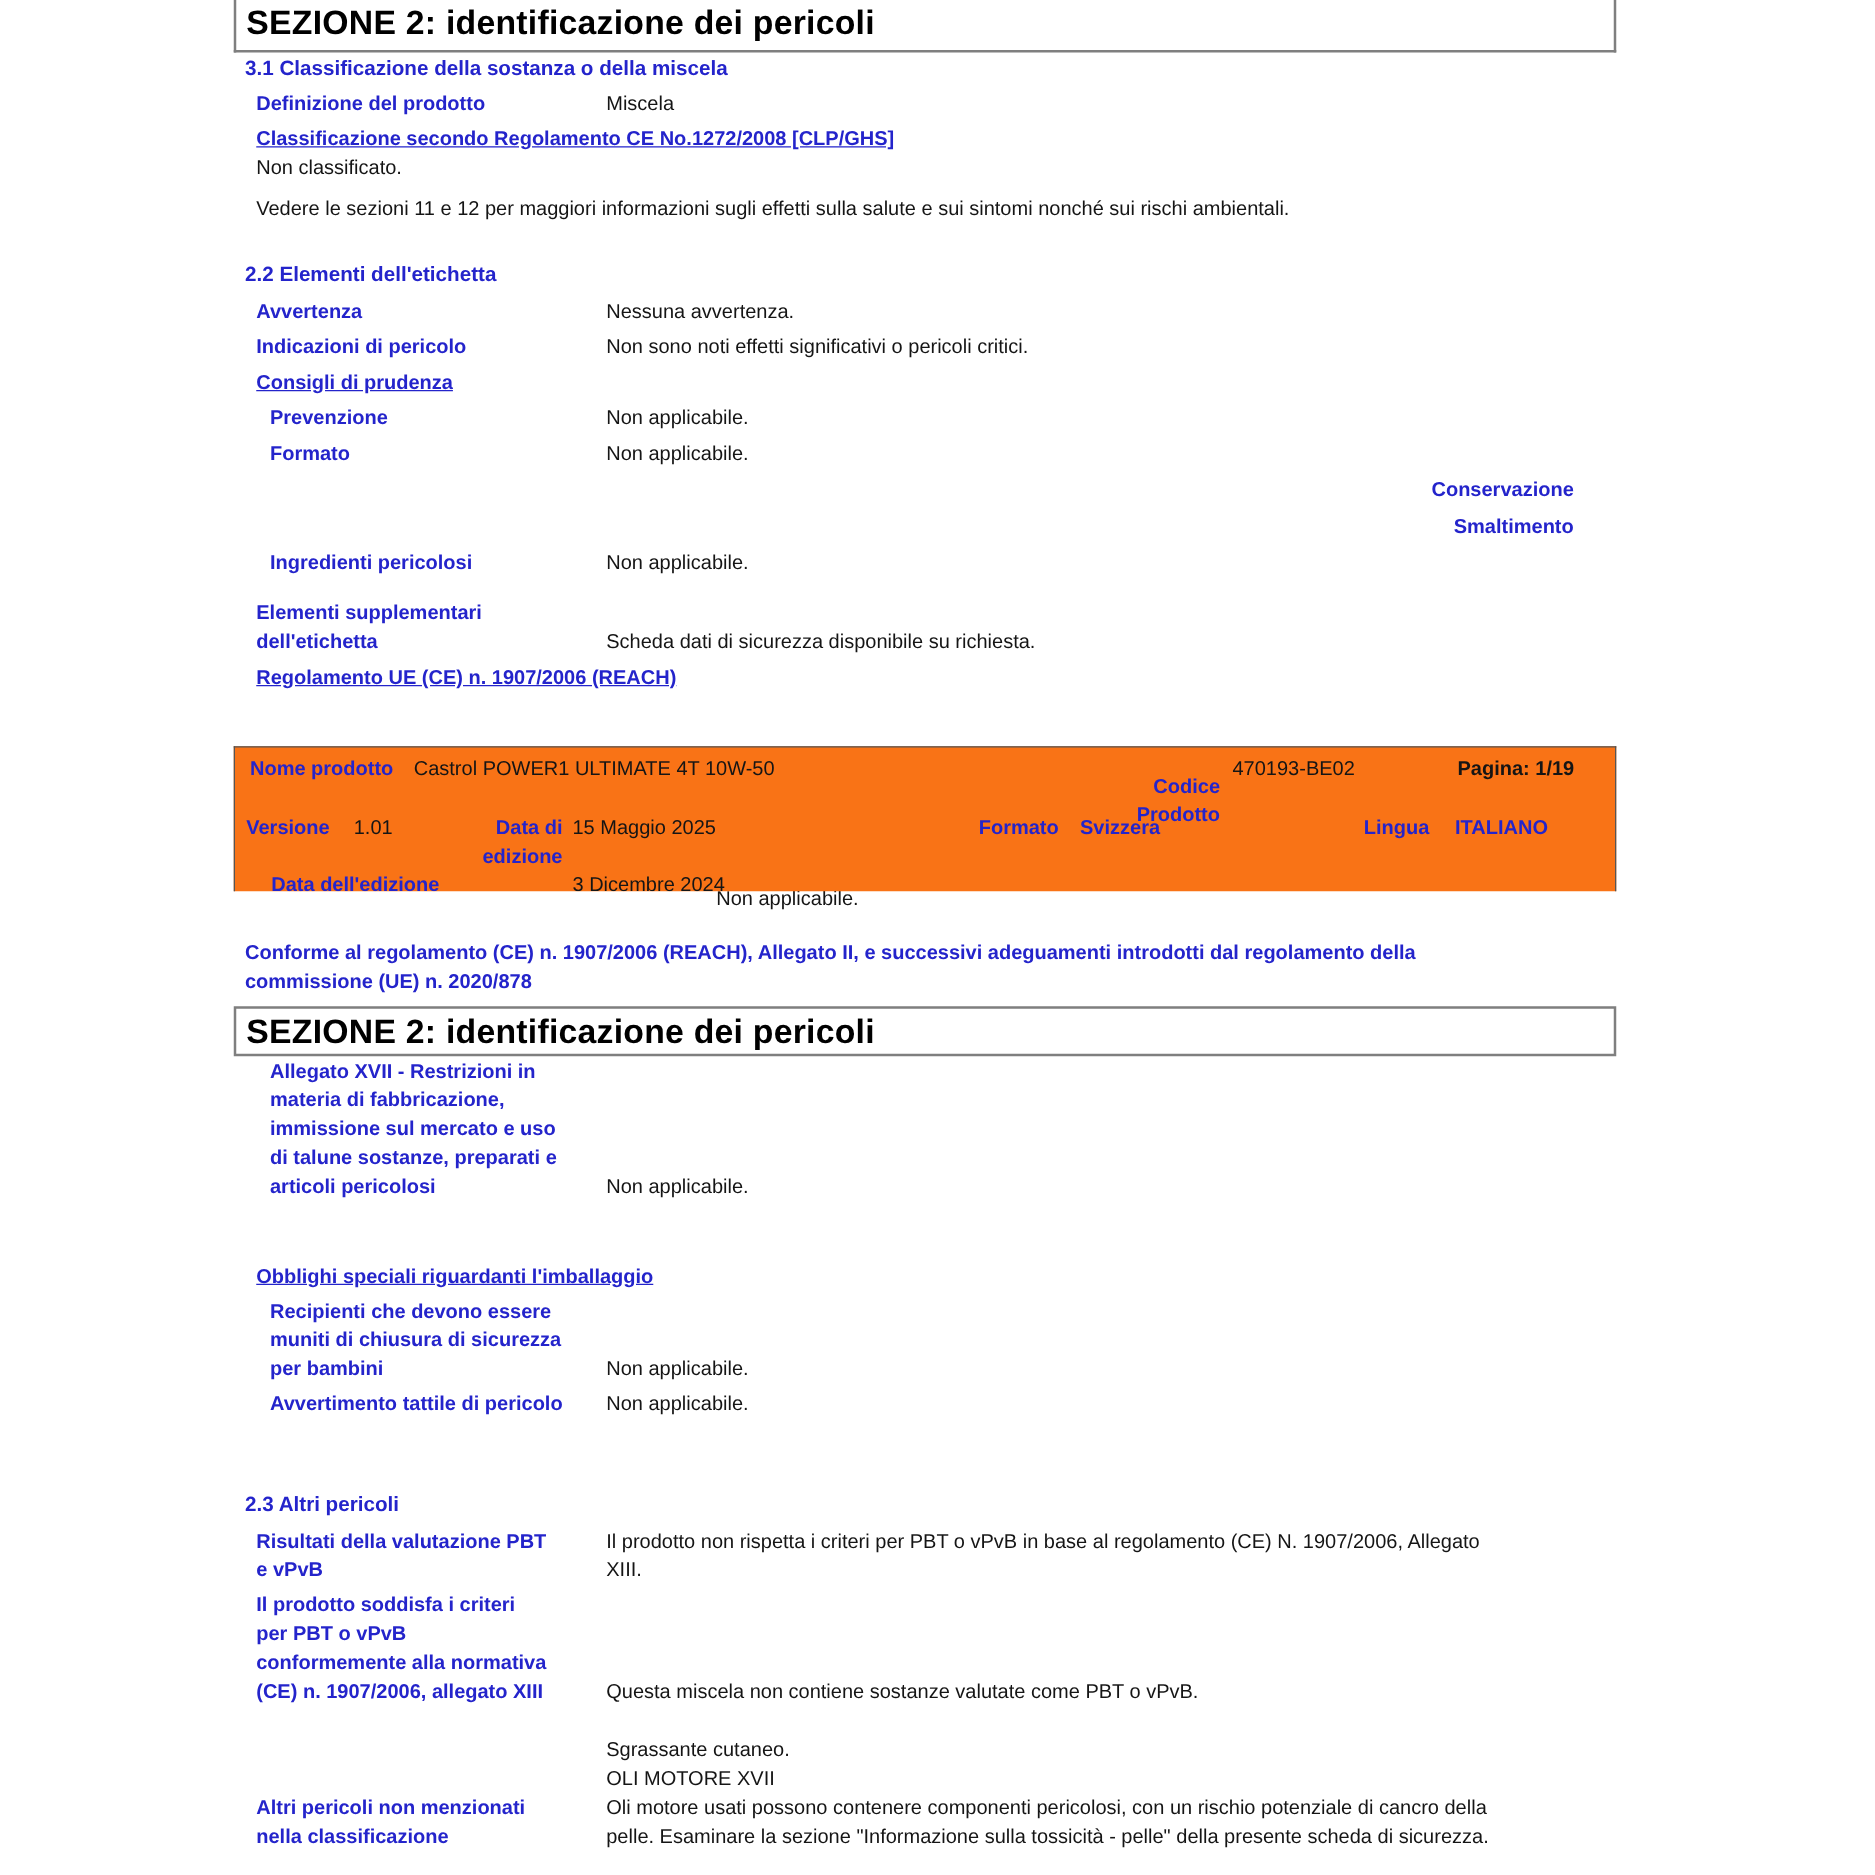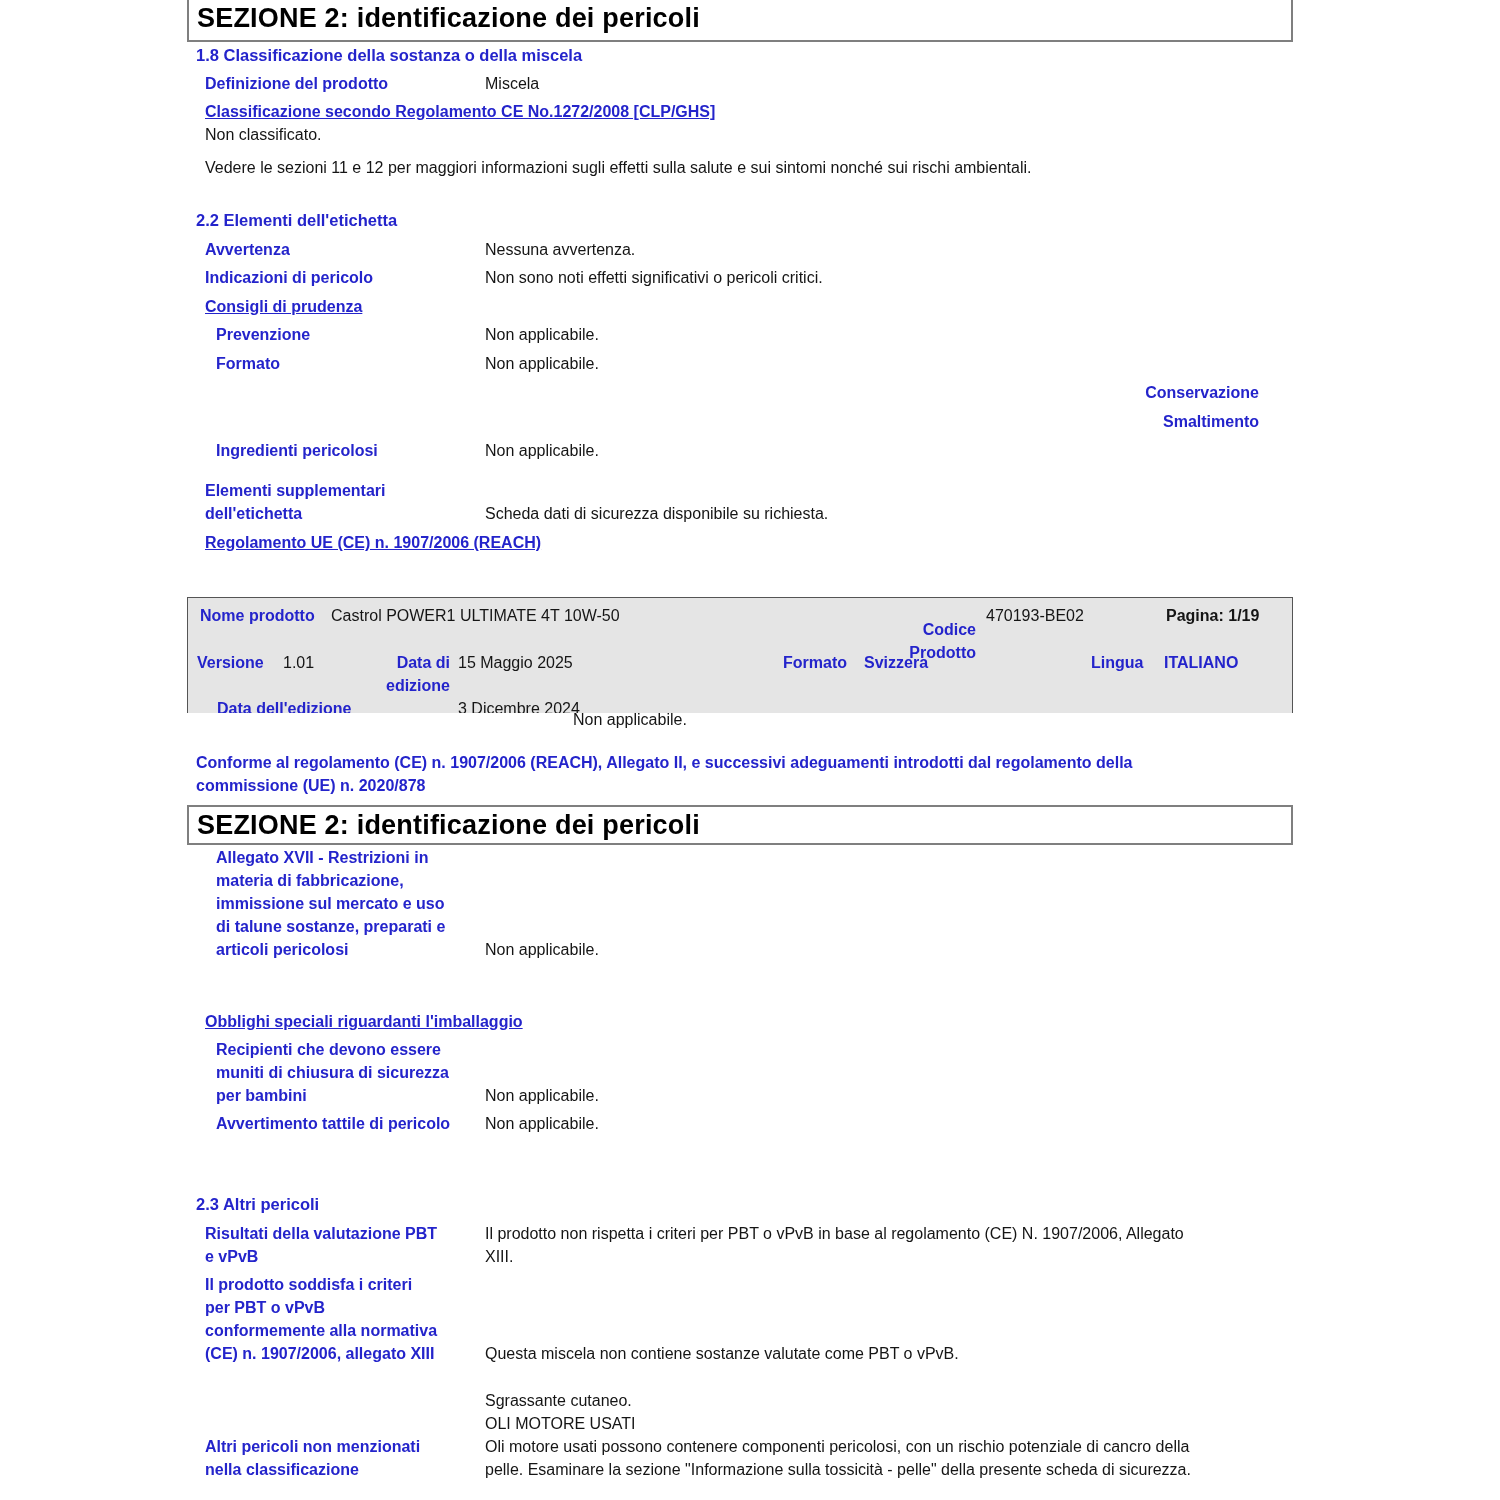--- a/index.html
+++ b/index.html
@@ -29,36 +29,36 @@
     color:#2424cb;font-weight:bold;
   }
   .lbl.in2{padding-left:29px;padding-right:34px;}
   .val{width:720px;color:#151515;}
   .para{padding-left:18px;}
   .heading-link{padding-left:18px;color:#2424cb;font-weight:bold;text-decoration:underline;}
   
   .ftable{
     position:absolute;left:0;top:597px;width:1106px;height:116px;
     border-top:1.5px solid #555;border-left:1.5px solid #555;border-right:1.5px solid #555;
-    box-sizing:border-box;overflow:hidden;background:#e5e5e5;
+    box-sizing:border-box;overflow:hidden;background:#f97316;
   }
   .ftable .cell{position:absolute;white-space:nowrap;}
   .ftable .wrapcell{position:absolute;white-space:normal;}
   .conformity{font-size:16px;font-weight:bold;color:#2424cb;padding-left:9px;width:1010px;box-sizing:content-box;}
 </style>
 </head>
 <body>
 
 <div class="page">
 
   <div class="abs secbox notop" style="top:0;height:31px;">
     <span class="sectitle">SEZIONE 2: identificazione dei pericoli</span>
   </div>
 
-  <div class="abs subsec" style="top:44px;">1.8 Classificazione della sostanza o della miscela</div>
+  <div class="abs subsec" style="top:44px;">3.1 Classificazione della sostanza o della miscela</div>
 
   <div class="abs row" style="top:72px;">
     <div class="lbl">Definizione del prodotto</div>
     <div class="val">Miscela</div>
   </div>
 
   <div class="abs heading-link" style="top:100px;">Classificazione secondo Regolamento CE No.1272/2008 [CLP/GHS]</div>
   <div class="abs para" style="top:123px;">Non classificato.</div>
 
   <div class="abs para" style="top:156px;">Vedere le sezioni 11 e 12 per maggiori informazioni sugli effetti sulla salute e sui sintomi nonché sui rischi ambientali.</div>
@@ -158,18 +158,18 @@
 
   <div class="abs row" style="top:1273px;">
     <div class="lbl">Il prodotto soddisfa i criteri per PBT o vPvB conformemente alla normativa (CE) n. 1907/2006, allegato XIII</div>
     <div class="val">Questa miscela non contiene sostanze valutate come PBT o vPvB.</div>
   </div>
 
   <div class="abs row" style="top:1389px;">
     <div class="lbl">Altri pericoli non menzionati nella classificazione</div>
     <div class="val">
       <div>Sgrassante cutaneo.</div>
-      <div>OLI MOTORE USATI</div>
+      <div>OLI MOTORE XVII</div>
       <div>Oli motore usati possono contenere componenti pericolosi, con un rischio potenziale di cancro della pelle. Esaminare la sezione "Informazione sulla tossicità - pelle" della presente scheda di sicurezza.</div>
     </div>
   </div>
 
 </div>
 
 </body></html>

